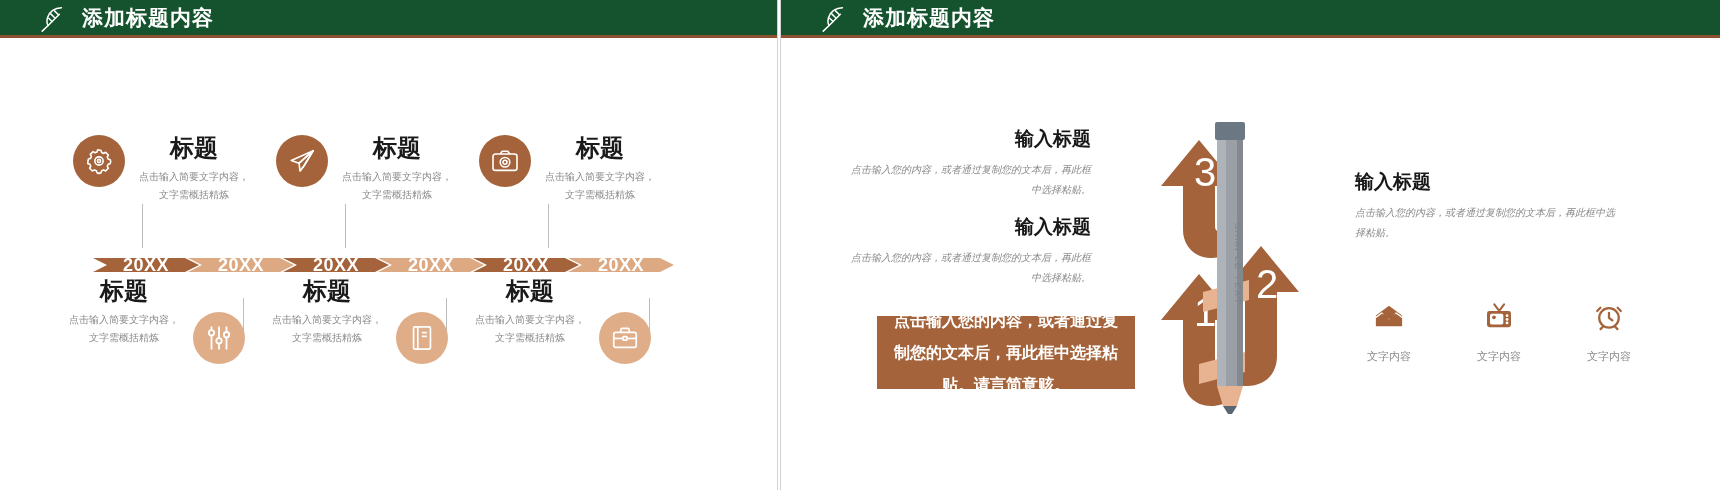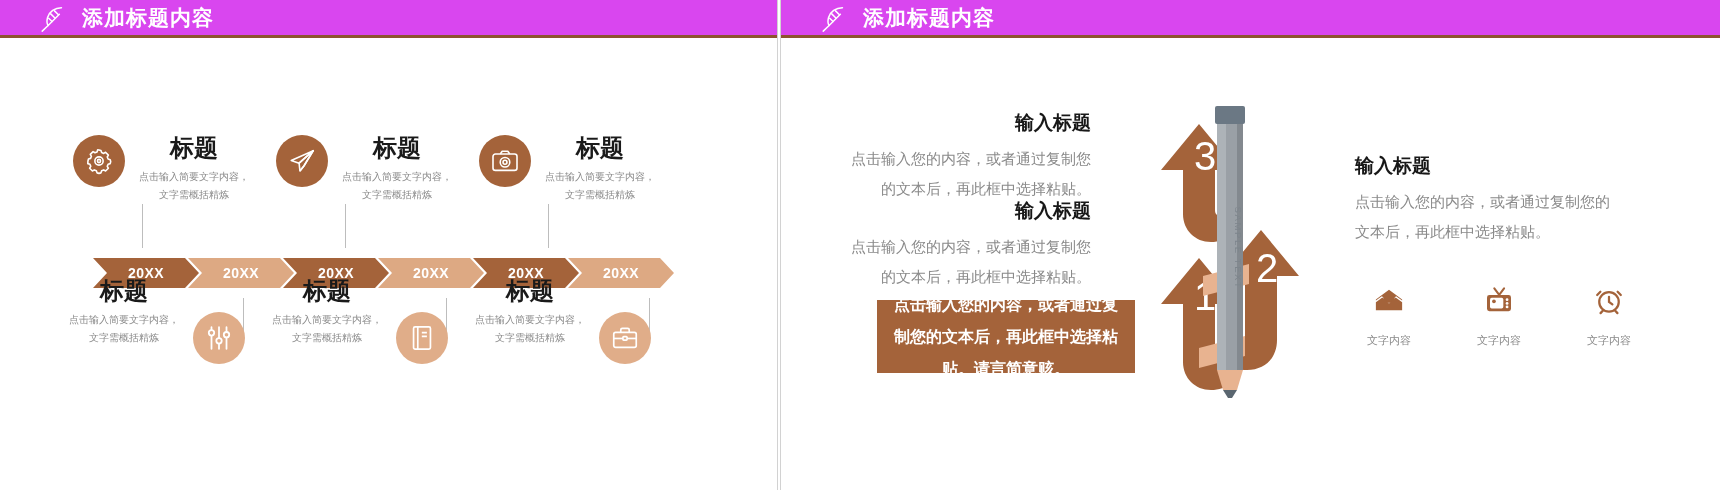--- a/index.html
+++ b/index.html
@@ -16,42 +16,42 @@
   .slide-left  { left: 0;   width: 777px; }
   .slide-right { left: 781px; width: 939px; }
   .slide-divider {
     position: absolute; left: 777px; top: 0; width: 4px; height: 490px;
     background: #ffffff; border-left: 1px solid #d2d2d2; border-right: 1px solid #d2d2d2;
   }
 
   
   .hdr {
     position: absolute; left: 0; top: 0; width: 100%; height: 38px;
-    background: #d946ef; display: flex; align-items: center;
+    background: #14532d; display: flex; align-items: center;
     border-bottom: 3px solid #8d5330;
   }
   .hdr-inner { display:flex; align-items:center; gap: 14px; padding-left: 38px; }
   .feather-icon { width: 30px; height: 30px; display:block; }
   .hdr-title {
     color: #ffffff; font-size: 21px; font-weight: 700; letter-spacing: 1px;
     white-space: nowrap;
   }
 
   
   .tl { position: absolute; left: 0; top: 0; width: 777px; height: 490px; }
 
   
   .chev-bar {
     position: absolute; left: 93px; top: 258px;
     display: flex; height: 30px;
   }
   .chev {
-    position: relative; width: 106px; height: 30px;
+    position: relative; width: 106px; height: 14px;
     display: flex; align-items: center; justify-content: center;
-    color: #ffffff; font-size: 14px; font-weight: 600; letter-spacing: .5px;
+    color: #ffffff; font-size: 18px; font-weight: 600; letter-spacing: .5px;
     margin-right: -11px;
     clip-path: polygon(0 0, calc(100% - 14px) 0, 100% 50%, calc(100% - 14px) 100%, 0 100%, 14px 50%);
   }
   .chev:first-child { clip-path: polygon(0 0, calc(100% - 14px) 0, 100% 50%, calc(100% - 14px) 100%, 0 100%, 14px 50%); }
   .chev.dark  { background: #a4633a; }
   .chev.light { background: #dda983; }
 
   
   .col-top {
     position: absolute; width: 178px; text-align: center;
@@ -78,28 +78,28 @@
 
   .tick {
     position: absolute; width: 1px; background: #bdbdbd;
   }
 
   
   .col-bot { position: absolute; width: 178px; }
   .col-bot .stack { display:flex; align-items:flex-start; gap: 10px; justify-content:center; }
 
   
-  .rt { position: absolute; left: 0; top: 0; width: 939px; height: 450px; }
+  .rt { position: absolute; left: 0; top: 16px; width: 939px; height: 450px; }
 
   .r-block { position: absolute; }
   .r-title {
     font-size: 19px; font-weight: 700; color: #181818; line-height: 1.2;
     margin-bottom: 9px;
   }
-  .r-body { font-size: 15px; color: #8a8a8a; line-height: 2.0; }
+  .r-body { font-size: 10px; color: #8a8a8a; line-height: 2.0; font-style: italic; }
   .ta-right { text-align: right; }
   .ta-left  { text-align: left; }
 
   .callout {
     position: absolute; left: 96px; top: 300px; width: 258px; height: 73px;
     background: #a4633a; color: #fff;
     display: flex; align-items: center; justify-content: center;
     padding: 8px 16px;
   }
   .callout p { font-size: 16px; line-height: 2.0; text-align: center; font-weight: 600; }

